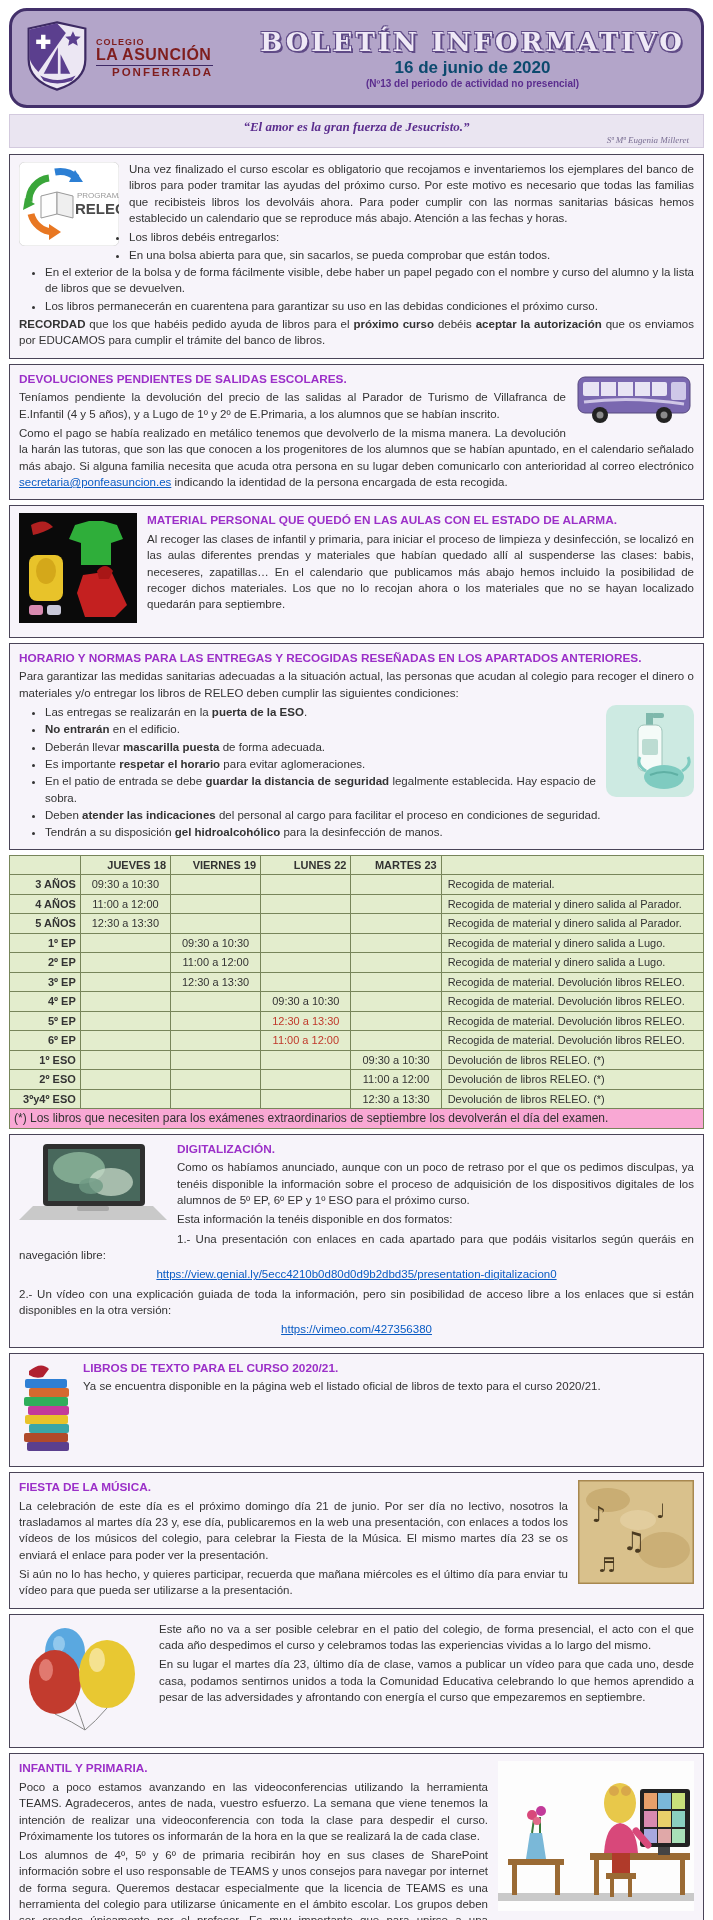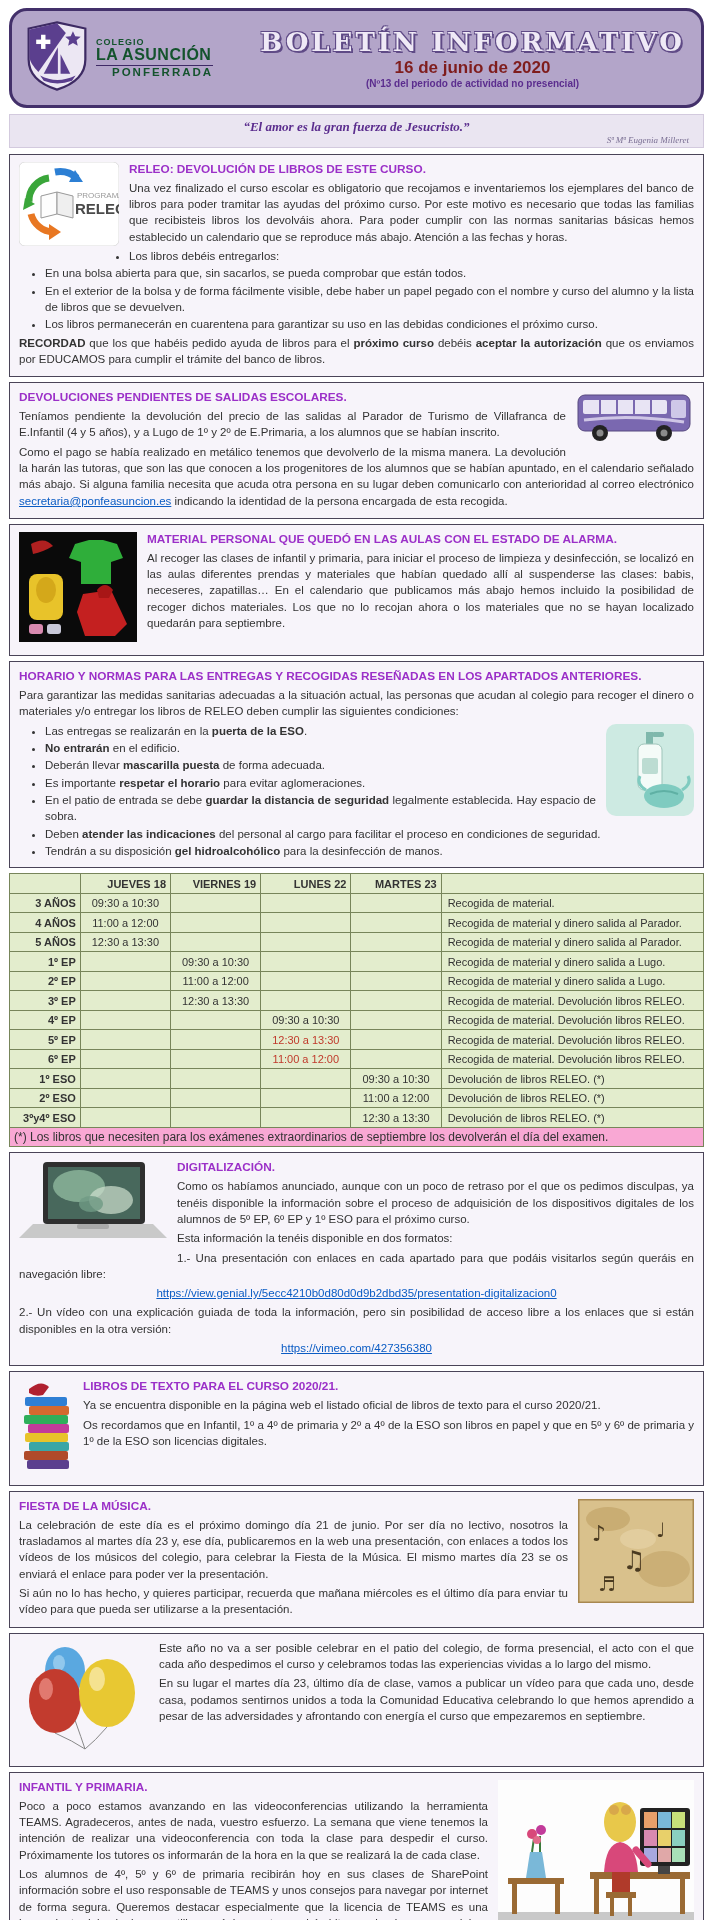--- a/index.html
+++ b/index.html
@@ -3,28 +3,28 @@
 <meta charset="utf-8">
 <style>
   html,body{margin:0;padding:0;background:#ffffff;}
   body{width:713px;font-family:"Liberation Sans",sans-serif;color:#333;}
   .page{padding:8px 9px 4px;}
 
   
   .header{background:#b3a5c9;border:3px solid #43306a;border-radius:18px;padding:8px 14px;
           display:flex;align-items:center;margin-bottom:6px;height:78px;}
   .logo{display:flex;align-items:center;gap:8px;width:232px;}
-  .logo-text{color:#14532d;line-height:1.05;}
+  .logo-text{color:#7f1d1d;line-height:1.05;}
   .lt1{font-size:9px;font-weight:bold;letter-spacing:1px;}
   .lt2{font-size:16px;font-weight:bold;letter-spacing:.5px;border-bottom:1px solid #3f2a66;padding-bottom:1px;}
   .lt3{font-size:11.5px;font-weight:bold;letter-spacing:2px;margin-left:16px;}
   .title-wrap{flex:1;text-align:center;}
   .btitle{font-family:"DejaVu Serif",serif;font-weight:bold;font-size:26px;color:#efe9f6;letter-spacing:3px;
           text-shadow:2px 2px 0 #5f4a86,-1px -1px 0 #5f4a86,1px -1px 0 #5f4a86,-1px 1px 0 #5f4a86;}
-  .bdate{font-size:17px;font-weight:bold;color:#7f1d1d;margin-top:1px;}
+  .bdate{font-size:17px;font-weight:bold;color:#0c4a6e;margin-top:1px;}
   .bsub{font-size:10px;font-weight:bold;color:#5b2d8e;}
 
   
   .quote{background:#eae5f1;border:1px solid #d3cade;padding:4px 14px 2px;margin-bottom:6px;}
   .qtext{text-align:center;font-family:"Liberation Serif",serif;font-style:italic;font-weight:bold;color:#5b2d8e;font-size:13px;}
   .qattr{text-align:right;font-family:"Liberation Serif",serif;font-style:italic;color:#7a6f93;font-size:9px;}
 
   
   .box{border:1.6px solid #4a4458;background:#f7f4fa;padding:6px 9px;margin-bottom:5px;overflow:hidden;
        font-size:11.5px;line-height:1.42;text-align:justify;}
@@ -95,21 +95,20 @@
         <path d="M36 10 A26 26 0 0 1 58 16" stroke="#2c7fd4" stroke-width="7" fill="none"></path>
         <path d="M56 8 L64 20 L50 20 Z" fill="#2c7fd4"></path>
         <path d="M12 52 A24 24 0 0 0 34 70" stroke="#e87722" stroke-width="7" fill="none"></path>
         <path d="M30 62 L42 70 L30 78 Z" fill="#e87722"></path>
         <path d="M22 34 L38 30 L38 52 L22 56 Z" fill="#fdfdfd" stroke="#999"></path>
         <path d="M38 30 L54 34 L54 56 L38 52 Z" fill="#efefef" stroke="#999"></path>
         <text x="58" y="36" font-size="8" fill="#9a9a9a" font-family="Liberation Sans,sans-serif">PROGRAMA</text>
         <text x="56" y="52" font-size="15" font-weight="bold" fill="#4a4a4a" font-family="Liberation Sans,sans-serif">RELEO</text>
       </svg>
     </div>
-    <h2>RELEO: DEVOLUCIÓN DE LIBROS DE ESTE CURSO.</h2>
     <p>Una vez finalizado el curso escolar es obligatorio que recojamos e inventariemos los ejemplares del banco de libros para poder tramitar las ayudas del próximo curso. Por este motivo es necesario que todas las familias que recibisteis libros los devolváis ahora. Para poder cumplir con las normas sanitarias básicas hemos establecido un calendario que se reproduce más abajo. Atención a las fechas y horas.</p>
     <ul>
         <li>Los libros debéis entregarlos:</li>
         <li>En una bolsa abierta para que, sin sacarlos, se pueda comprobar que están todos.</li>
         <li>En el exterior de la bolsa y de forma fácilmente visible, debe haber un papel pegado con el nombre y curso del alumno y la lista de libros que se devuelven.</li>
         <li>Los libros permanecerán en cuarentena para garantizar su uso en las debidas condiciones el próximo curso.</li>
       </ul>
     <p><span class="b">RECORDAD</span><span> que los que habéis pedido ayuda de libros para el </span><span class="b">próximo curso</span><span> debéis </span><span class="b">aceptar la autorización</span><span> que os enviamos por EDUCAMOS para cumplir el trámite del banco de libros.</span></p>
   </section>
 
@@ -334,21 +333,20 @@
         <rect x="5" y="36" width="44" height="9" rx="2" fill="#2fae5a"></rect>
         <rect x="9" y="45" width="41" height="9" rx="2" fill="#c23b9a"></rect>
         <rect x="6" y="54" width="43" height="9" rx="2" fill="#e8c32a"></rect>
         <rect x="10" y="63" width="40" height="9" rx="2" fill="#3aa6a6"></rect>
         <rect x="5" y="72" width="44" height="9" rx="2" fill="#b04a2a"></rect>
         <rect x="8" y="81" width="42" height="9" rx="2" fill="#5b3f8e"></rect>
       </svg>
     </div>
     <h2>LIBROS DE TEXTO PARA EL CURSO 2020/21.</h2>
     <p>Ya se encuentra disponible en la página web el listado oficial de libros de texto para el curso 2020/21.</p>
-    <p>Os recordamos que en Infantil, 1º a 4º de primaria y 2º a 4º de la ESO son libros en papel y que en 5º y 6º de primaria y 1º de la ESO son licencias digitales.</p>
   </section>
 
   <section class="box">
     <div class="fr">
       <svg width="116" height="104" viewBox="0 0 116 104">
         <rect width="116" height="104" fill="#d9c18c"></rect>
         <ellipse cx="30" cy="20" rx="22" ry="12" fill="#c2a468" opacity="0.7"></ellipse>
         <ellipse cx="86" cy="70" rx="26" ry="18" fill="#c2a468" opacity="0.6"></ellipse>
         <ellipse cx="60" cy="40" rx="18" ry="10" fill="#e4d0a2" opacity="0.8"></ellipse>
         <rect x="0" y="0" width="116" height="104" fill="none" stroke="#a88850" stroke-width="3"></rect>

